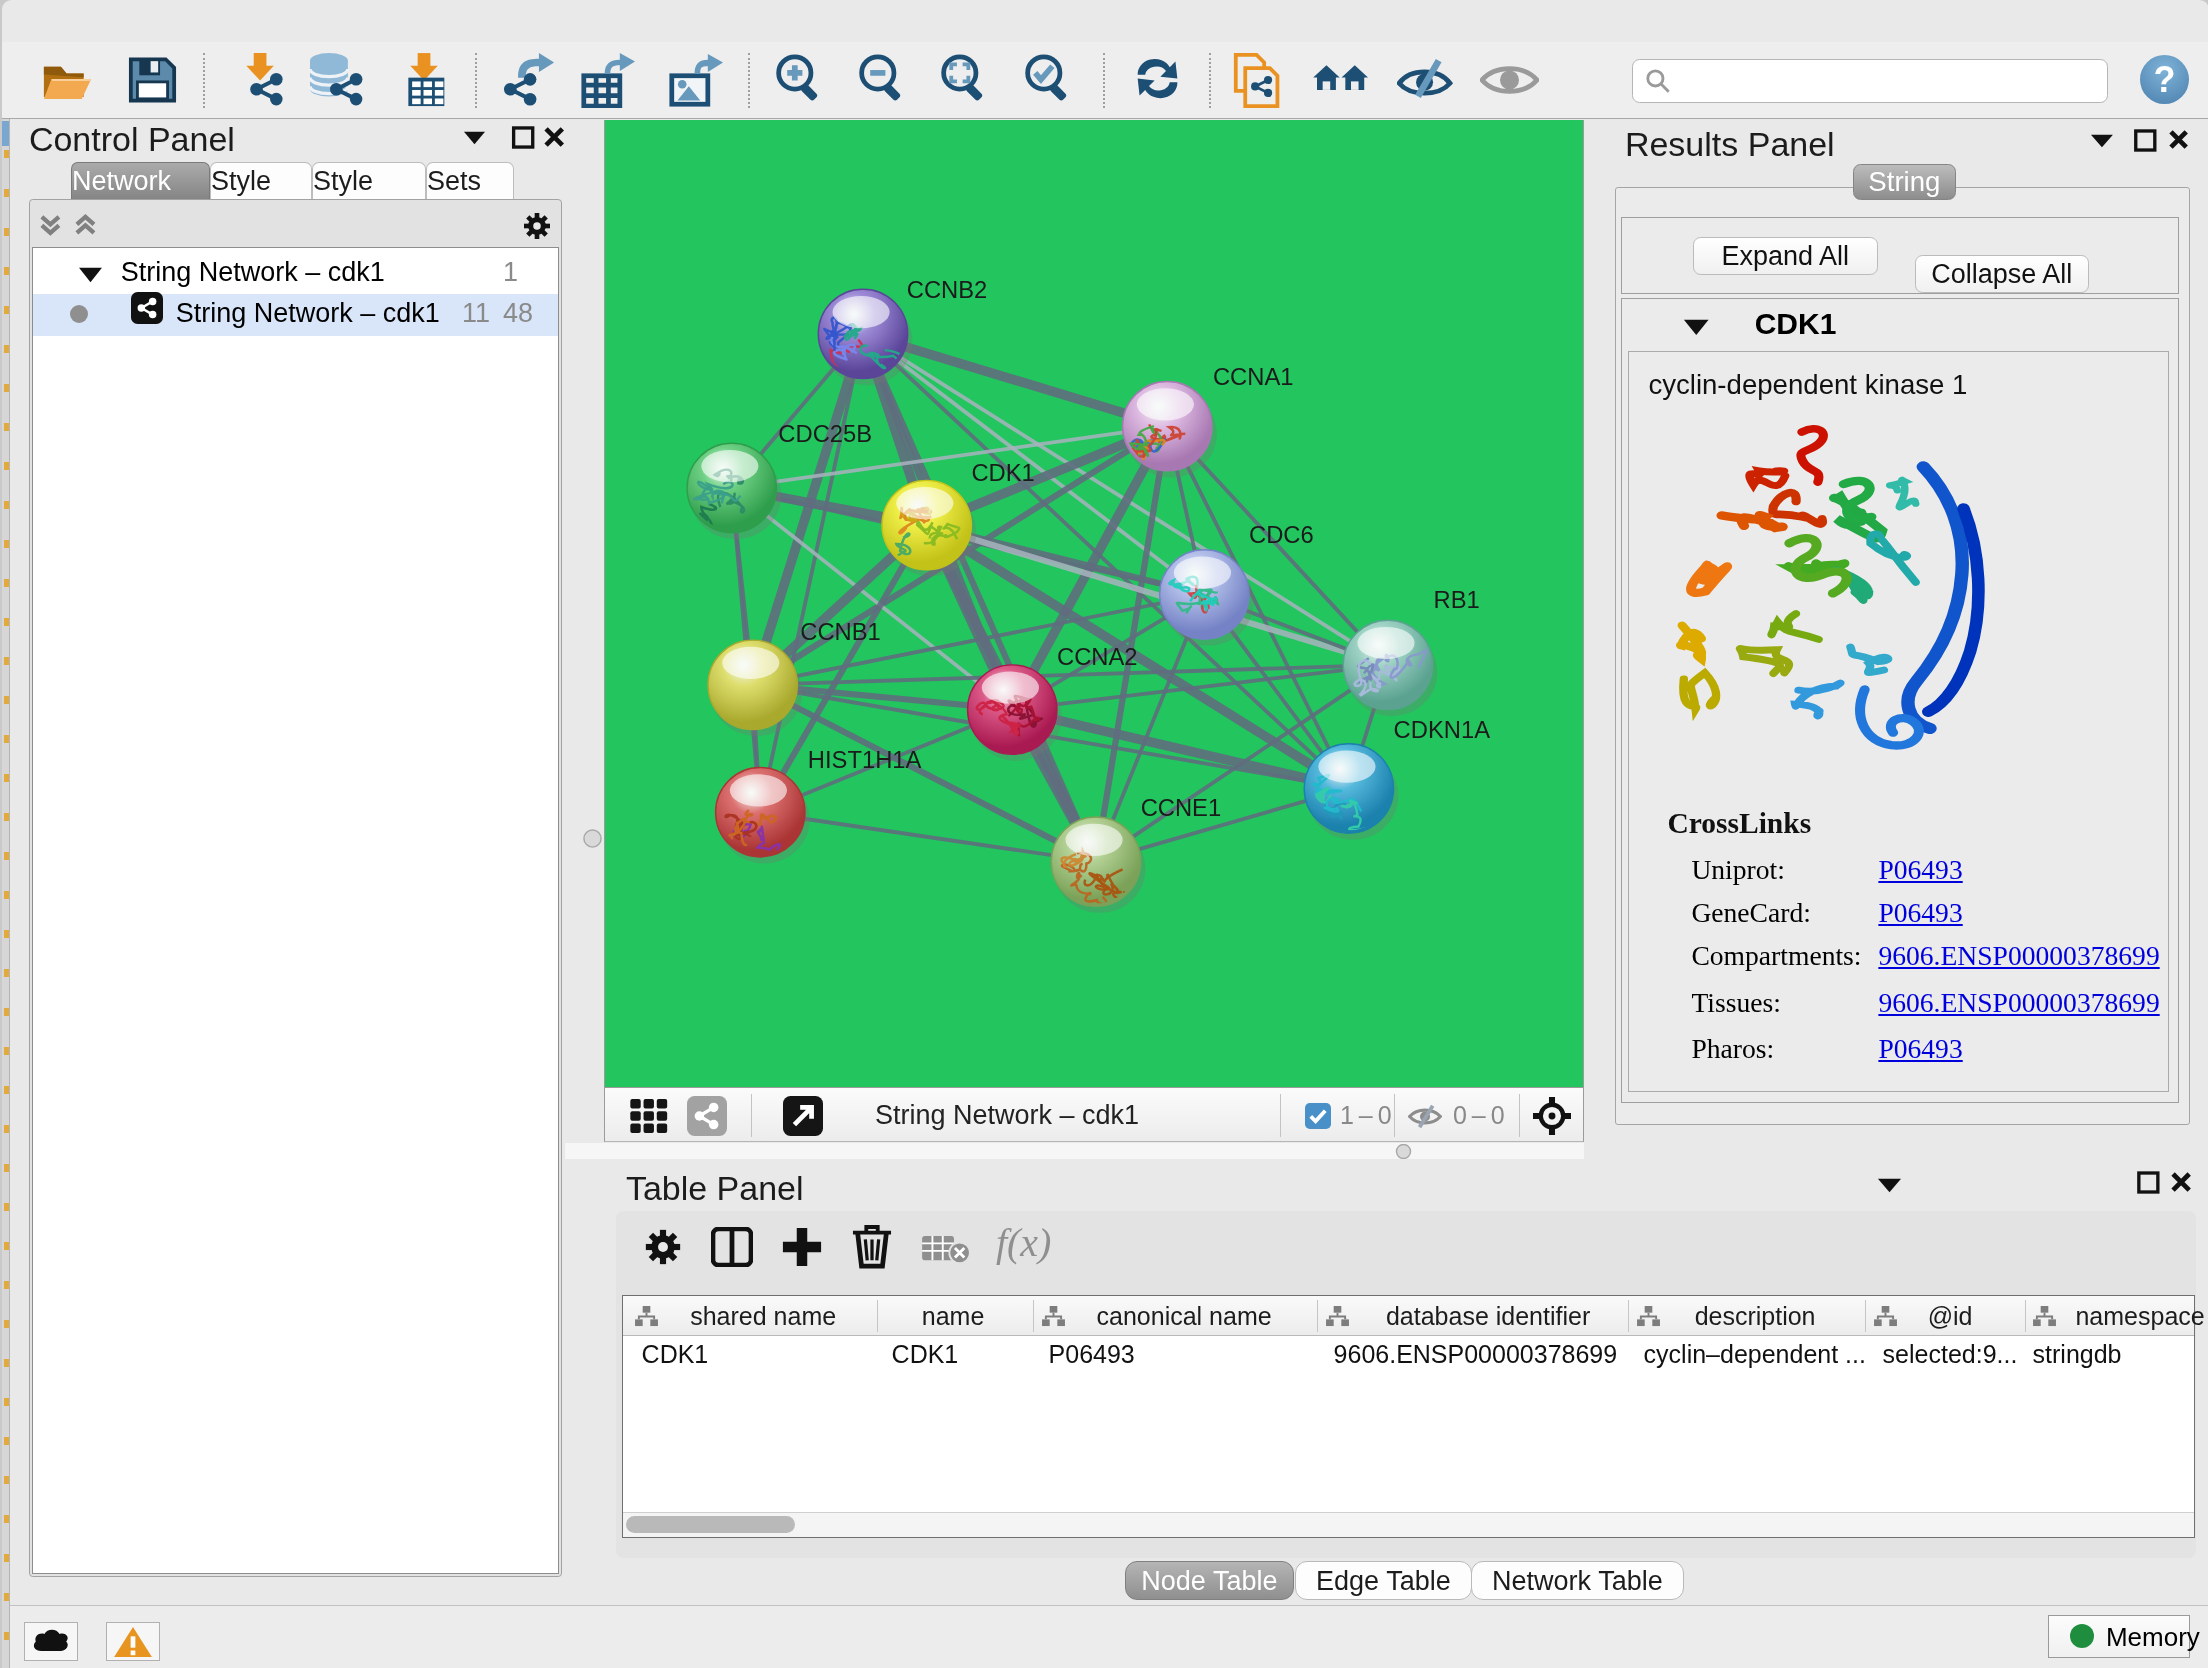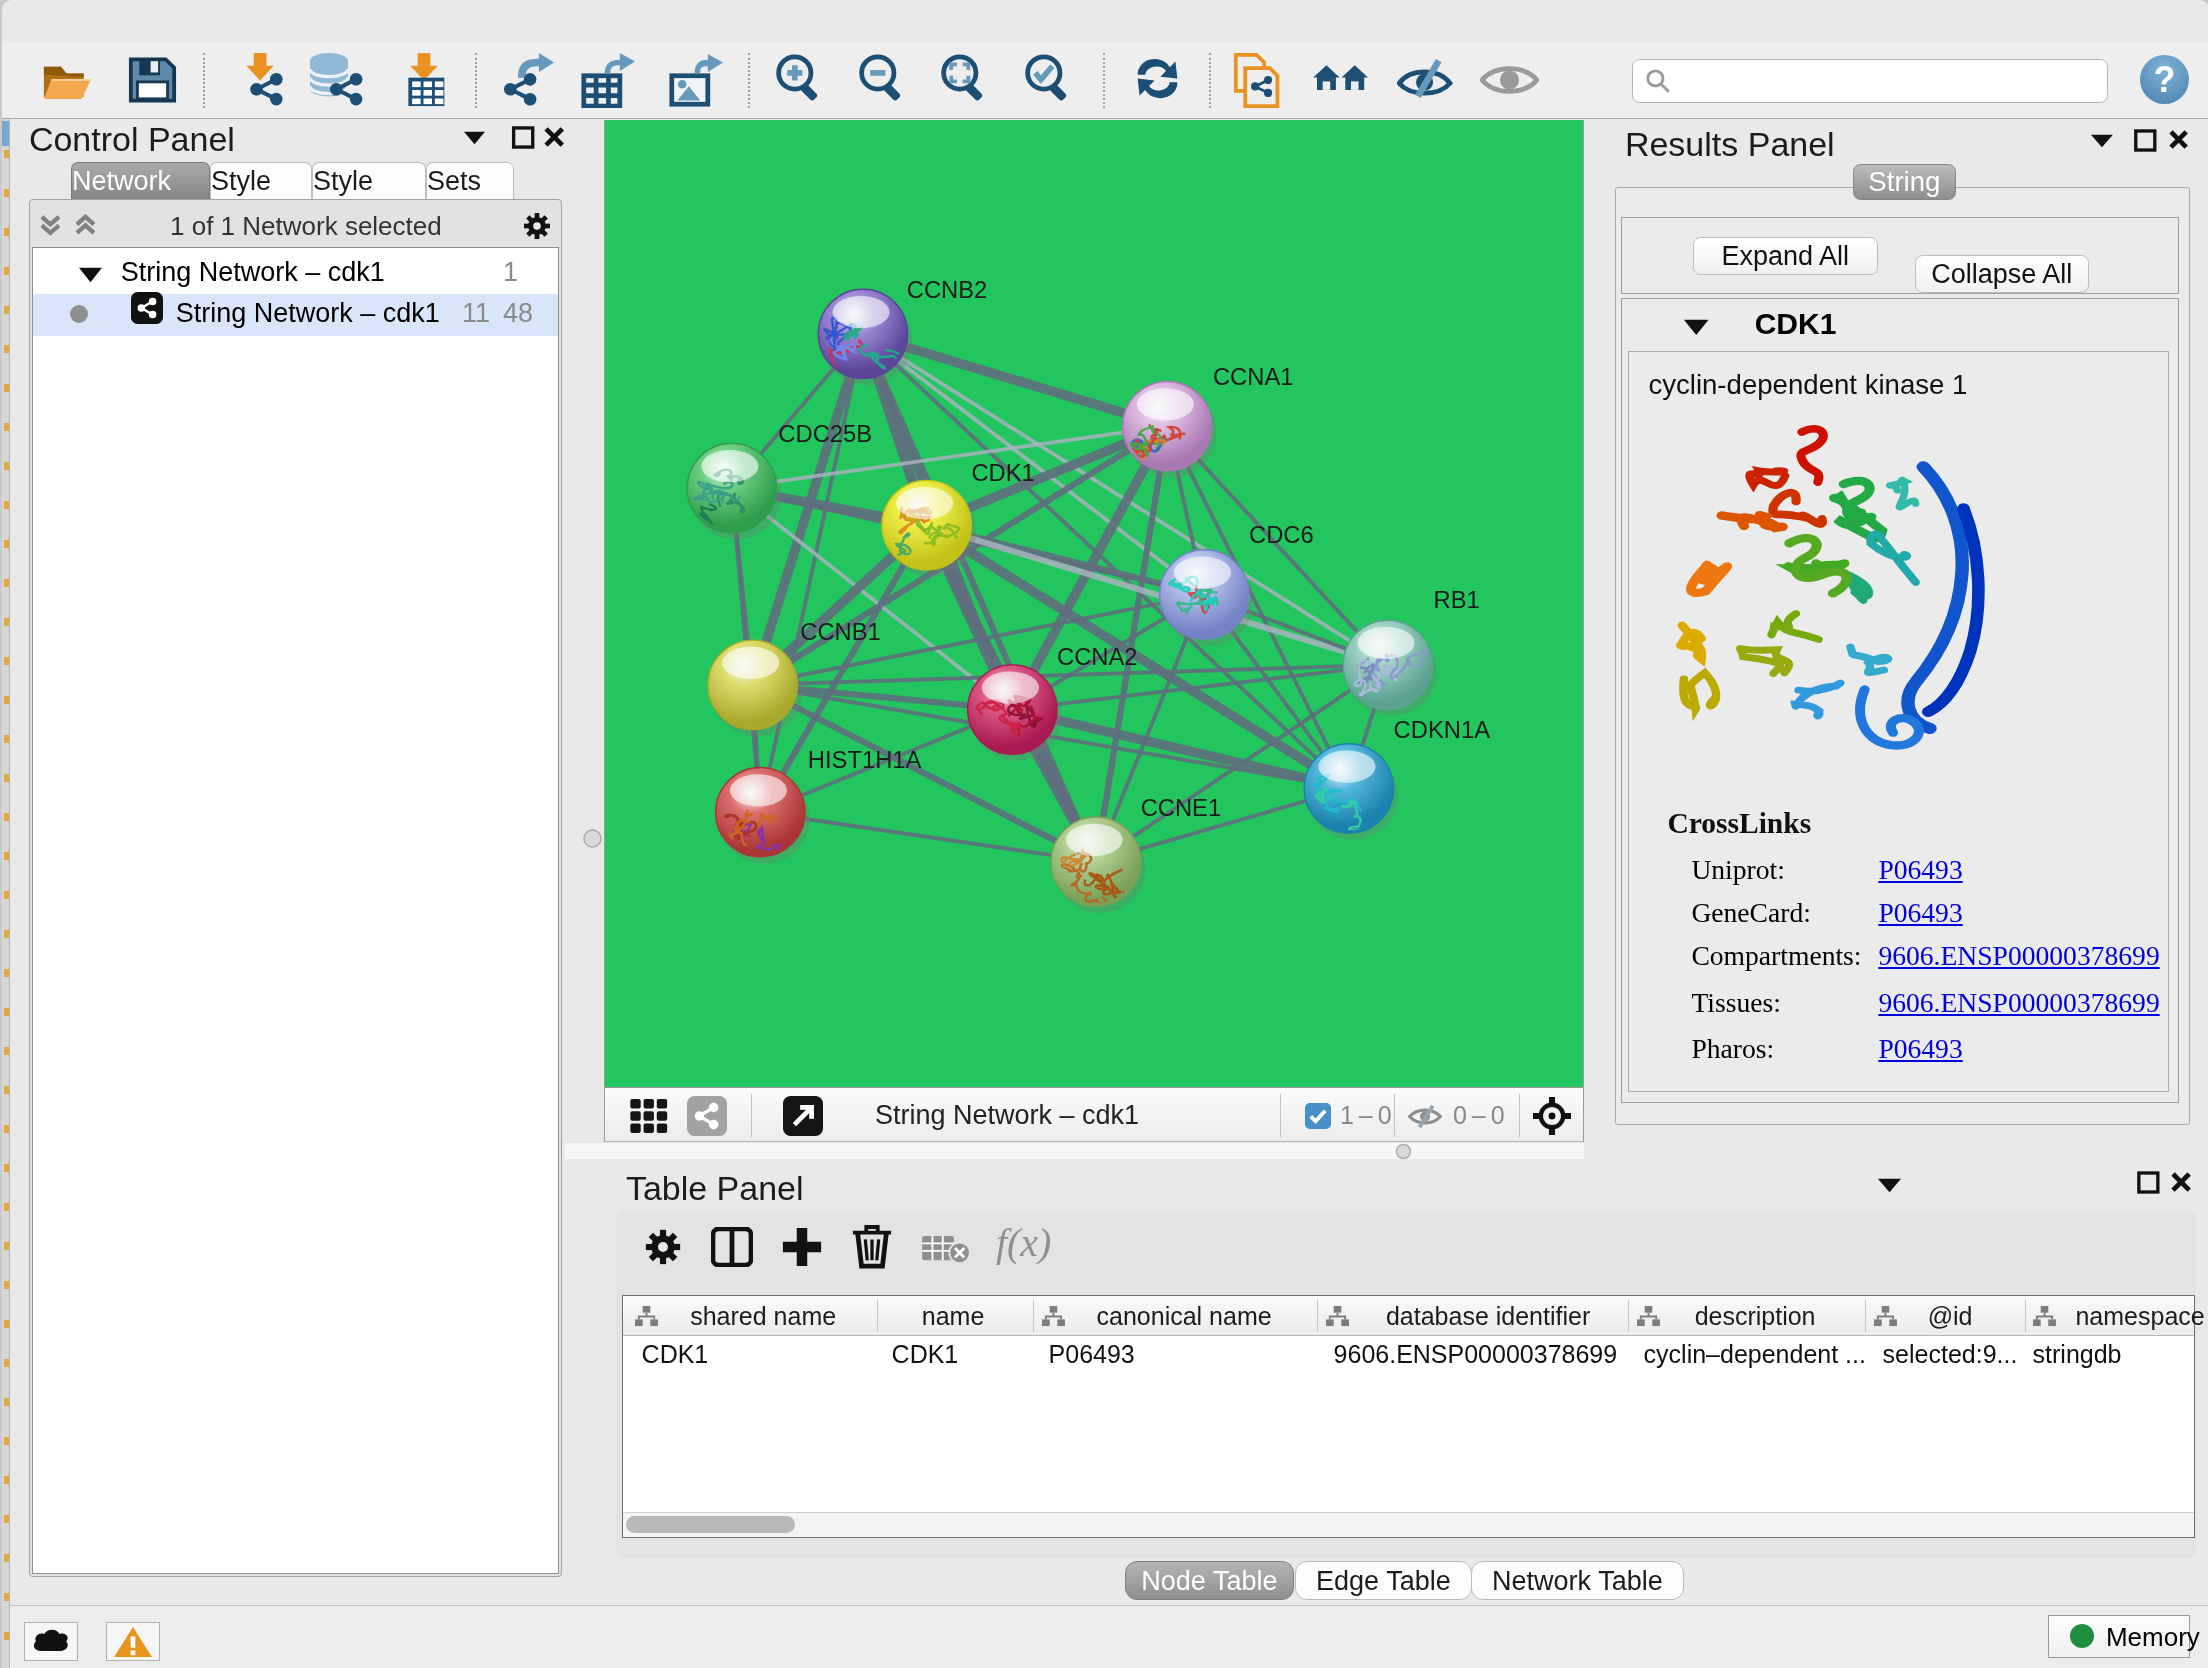--- a/index.html
+++ b/index.html
@@ -267,21 +267,20 @@
     <svg class="abs" style="left:462px;top:5.7px" width="105" height="23" viewBox="0 0 110 24">
       <polygon points="0,6 22,6 11,19" fill="#111"></polygon>
       <rect x="52" y="2" width="20" height="20" fill="none" stroke="#111" stroke-width="3.5"></rect>
       <path d="M86 3 L103 20 M103 3 L86 20" stroke="#111" stroke-width="5"></path>
     </svg>
     <div class="tab tabsel" style="left:69px;top:42px;width:139px;line-height:36px">Network</div>
     <div class="tab" style="left:208px;top:42px;width:102px;line-height:36px">Style</div>
     <div class="tab" style="left:310px;top:42px;width:114px;line-height:36px">Style</div>
     <div class="tab" style="left:424px;top:42px;width:88px;line-height:36px">Sets</div>
     <div id="tabpane">
-      <div id="netlistheader">1 of 1 Network selected</div>
       <svg class="abs" style="left:9.5px;top:13.3px" width="72" height="28.5" viewBox="0 0 76 30">
         <g fill="none" stroke="#808080" stroke-width="4.5">
         <path d="M3 4 L12 12 L21 4 M3 13 L12 21 L21 13"></path>
         <path d="M40 12 L49 4 L58 12 M40 21 L49 13 L58 21"></path>
           </g>
       </svg>
       <svg width="38" height="38" viewBox="-20 -20 40 40" style="position:absolute;left:488px;top:6.7px">
           <g fill="#111" transform="scale(0.72)">
             <rect x="-3.4" y="-19" width="6.8" height="10" transform="rotate(0)"></rect>
             <rect x="-3.4" y="-19" width="6.8" height="10" transform="rotate(45)"></rect>

